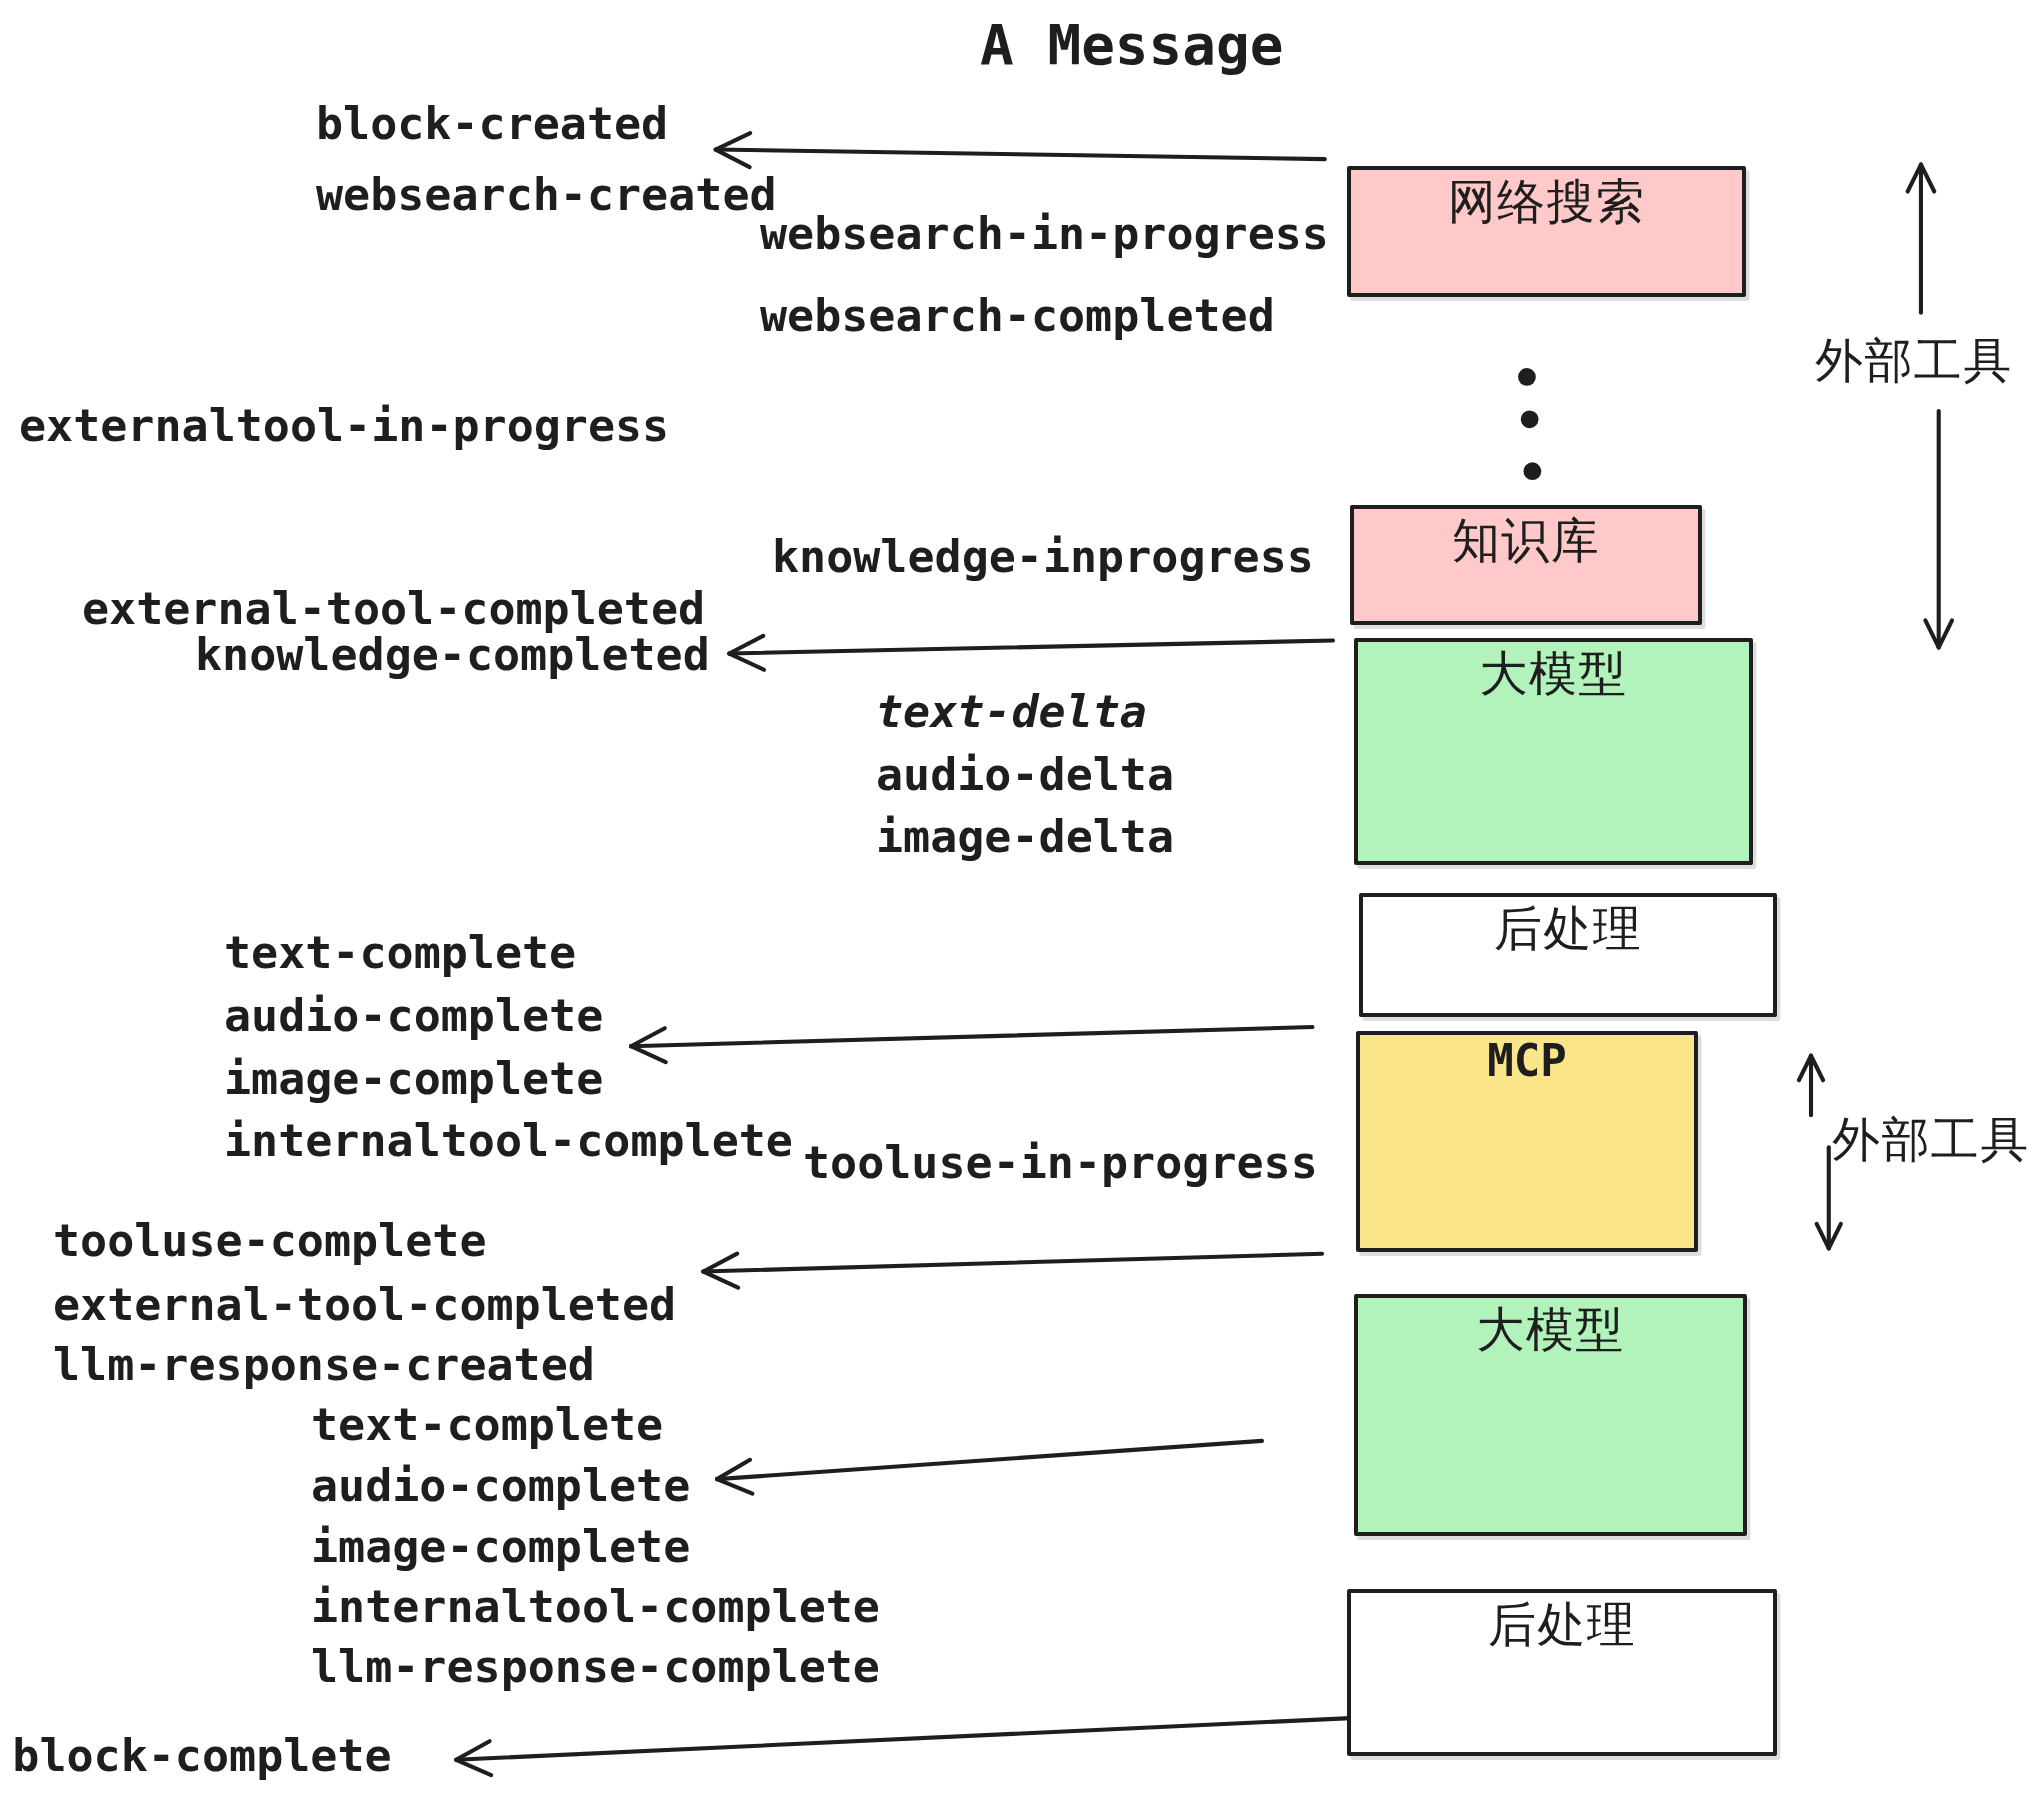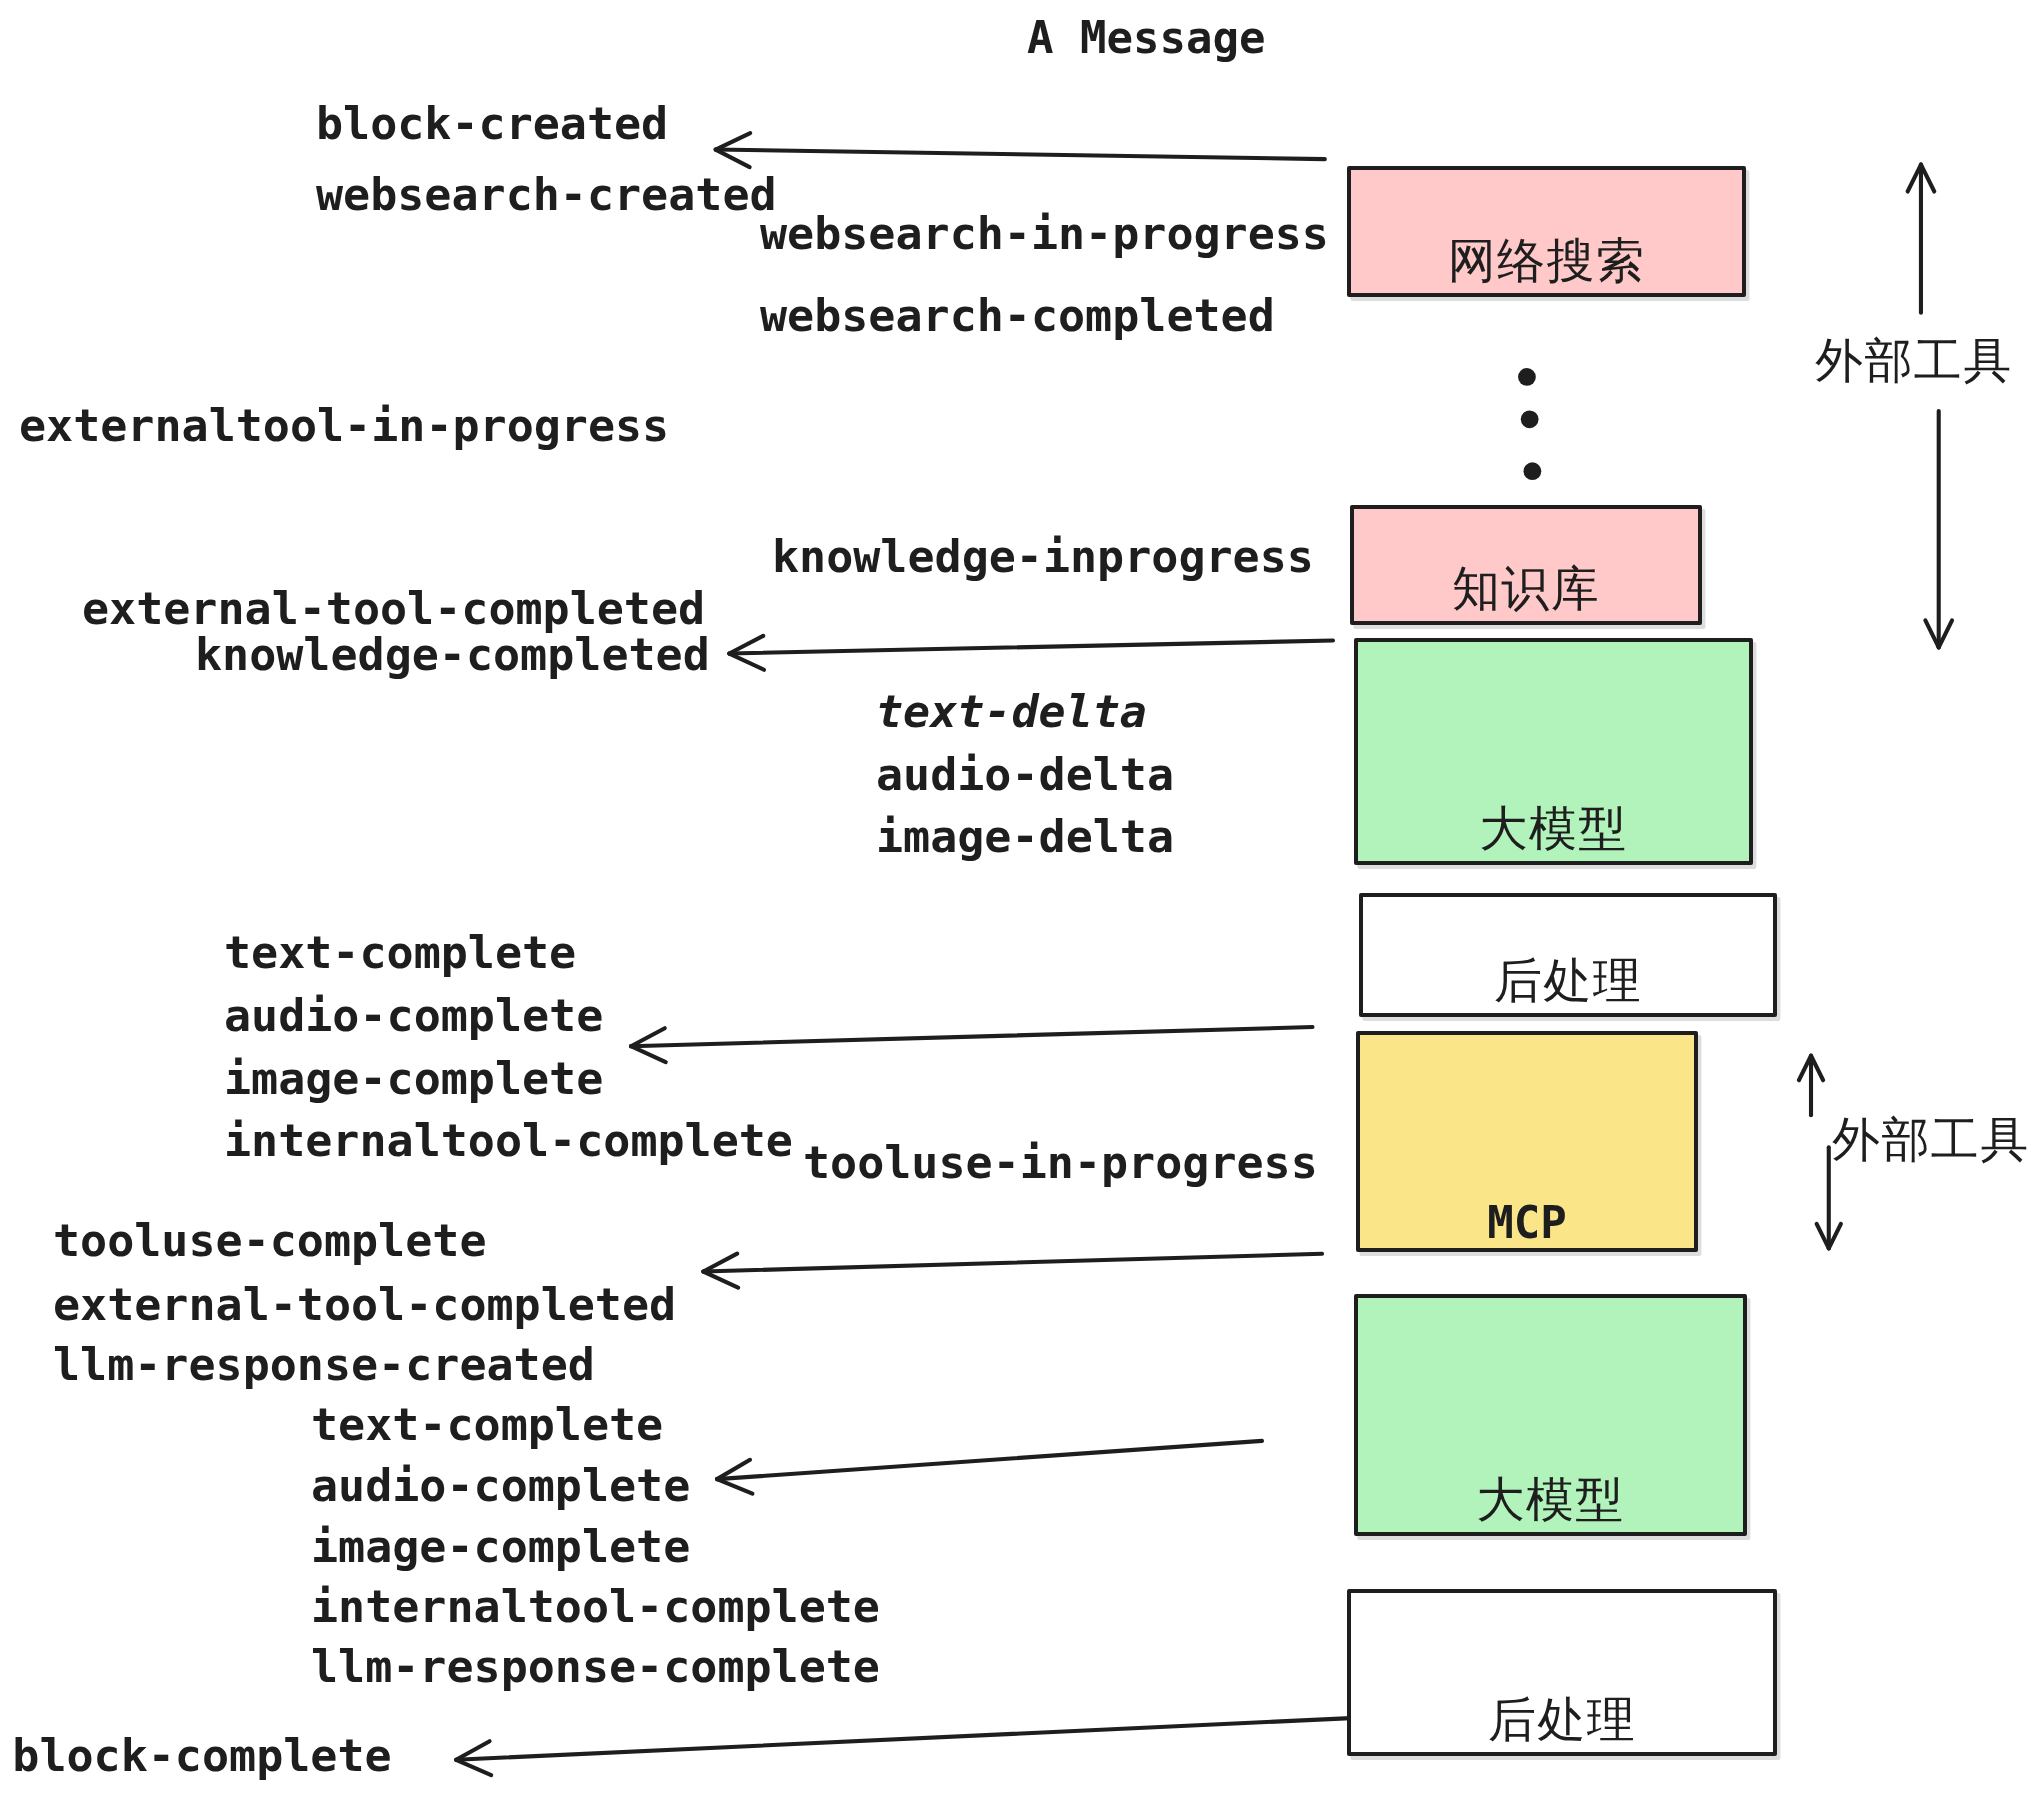--- a/index.html
+++ b/index.html
@@ -16,40 +16,40 @@
     font-family: "DejaVu Sans Mono", "Liberation Mono", monospace;
     color: #1e1e1e;
   }
   #connector-layer {
     position: absolute;
     left: 0; top: 0;
     width: 2035px; height: 1796px;
   }
   .title {
     position: absolute;
-    left: 1027px; top: 12.3px;
-    font-size: 44px;
+    left: 980px; top: 12.3px;
+    font-size: 56px;
     font-weight: 700;
     white-space: nowrap;
   }
   .event {
     position: absolute;
     font-size: 45px;
     font-weight: 600;
     line-height: 1.05;
     white-space: nowrap;
   }
   .box {
     position: absolute;
     box-sizing: border-box;
     border: 4.1px solid #1e1e1e;
     border-radius: 2px;
     box-shadow: 3.4px 4.1px 0 rgba(30,30,30,0.15);
     display: flex;
-    align-items: flex-end;
+    align-items: flex-start;
     justify-content: center;
   }
   .box-label {
     font-family: "DejaVu Sans", "Liberation Sans", sans-serif;
     font-size: 48px;
     font-weight: 500;
     letter-spacing: 1.4px;
     white-space: nowrap;
   }
   .box-label.mono {

